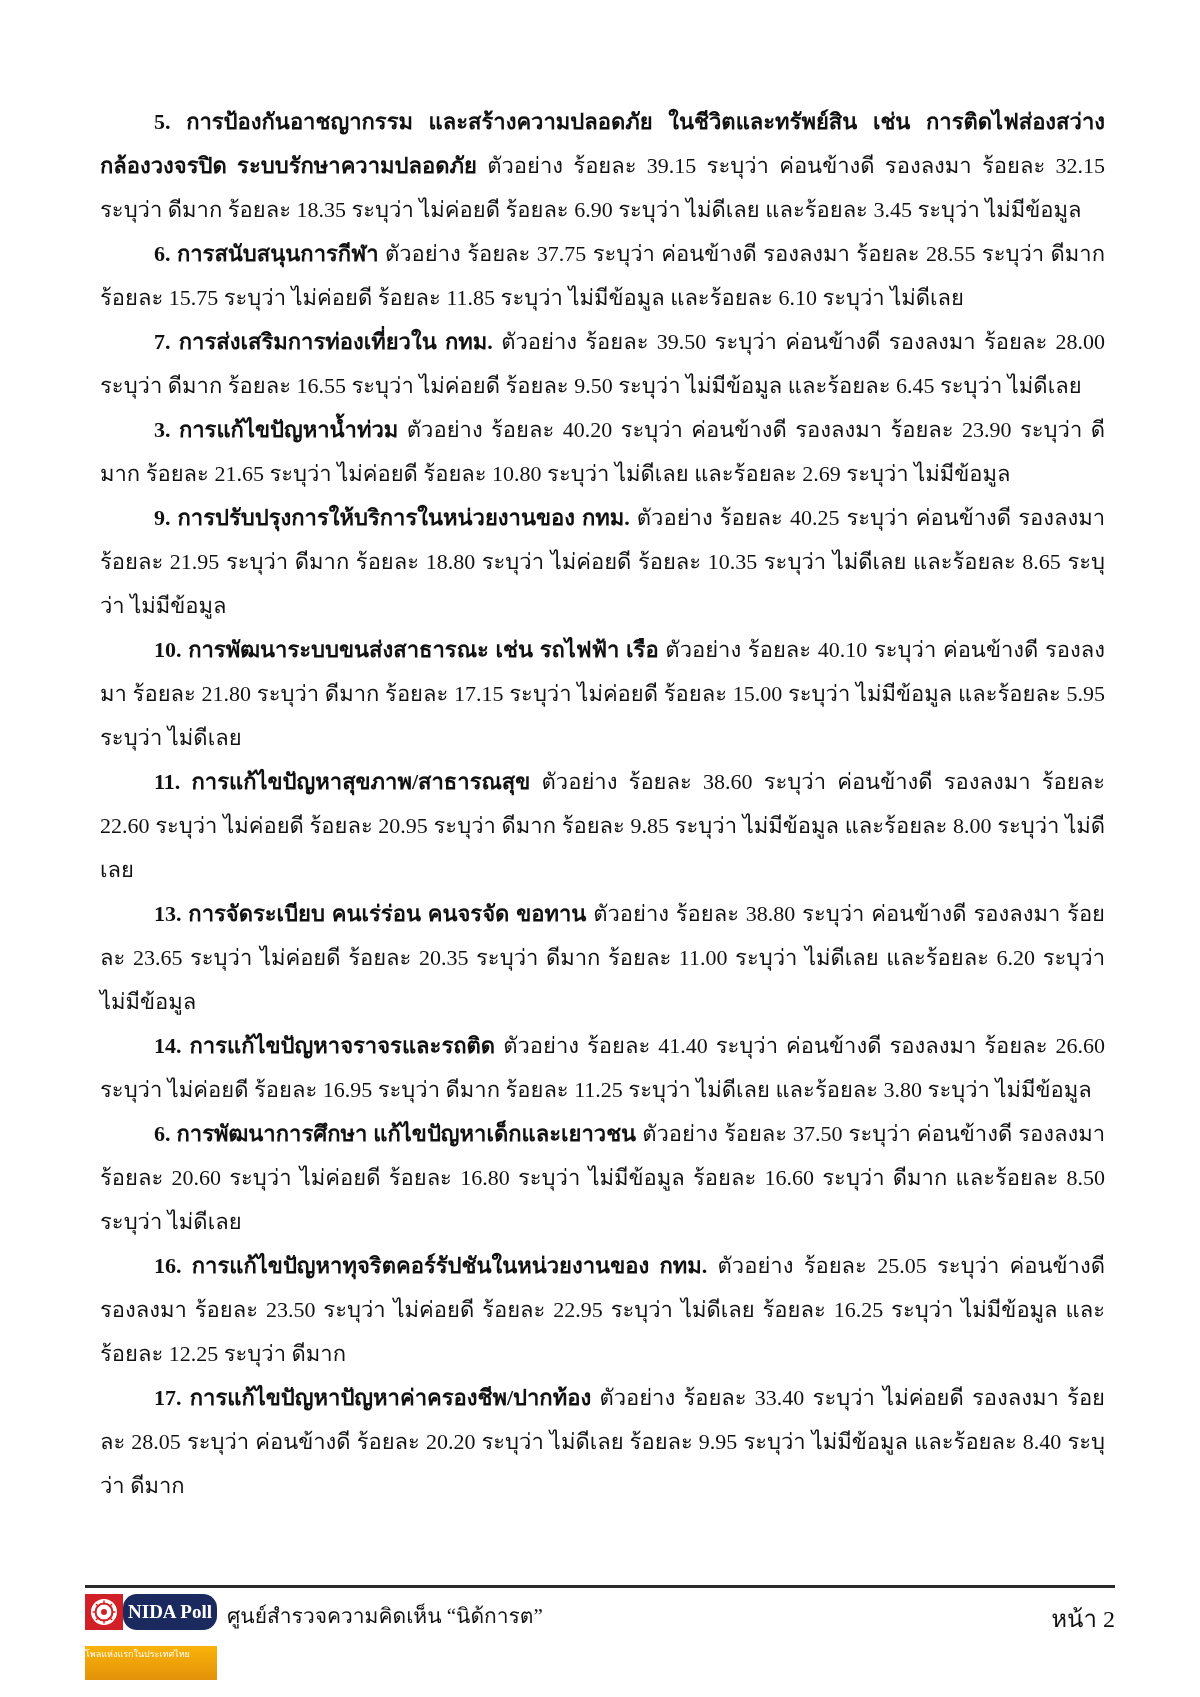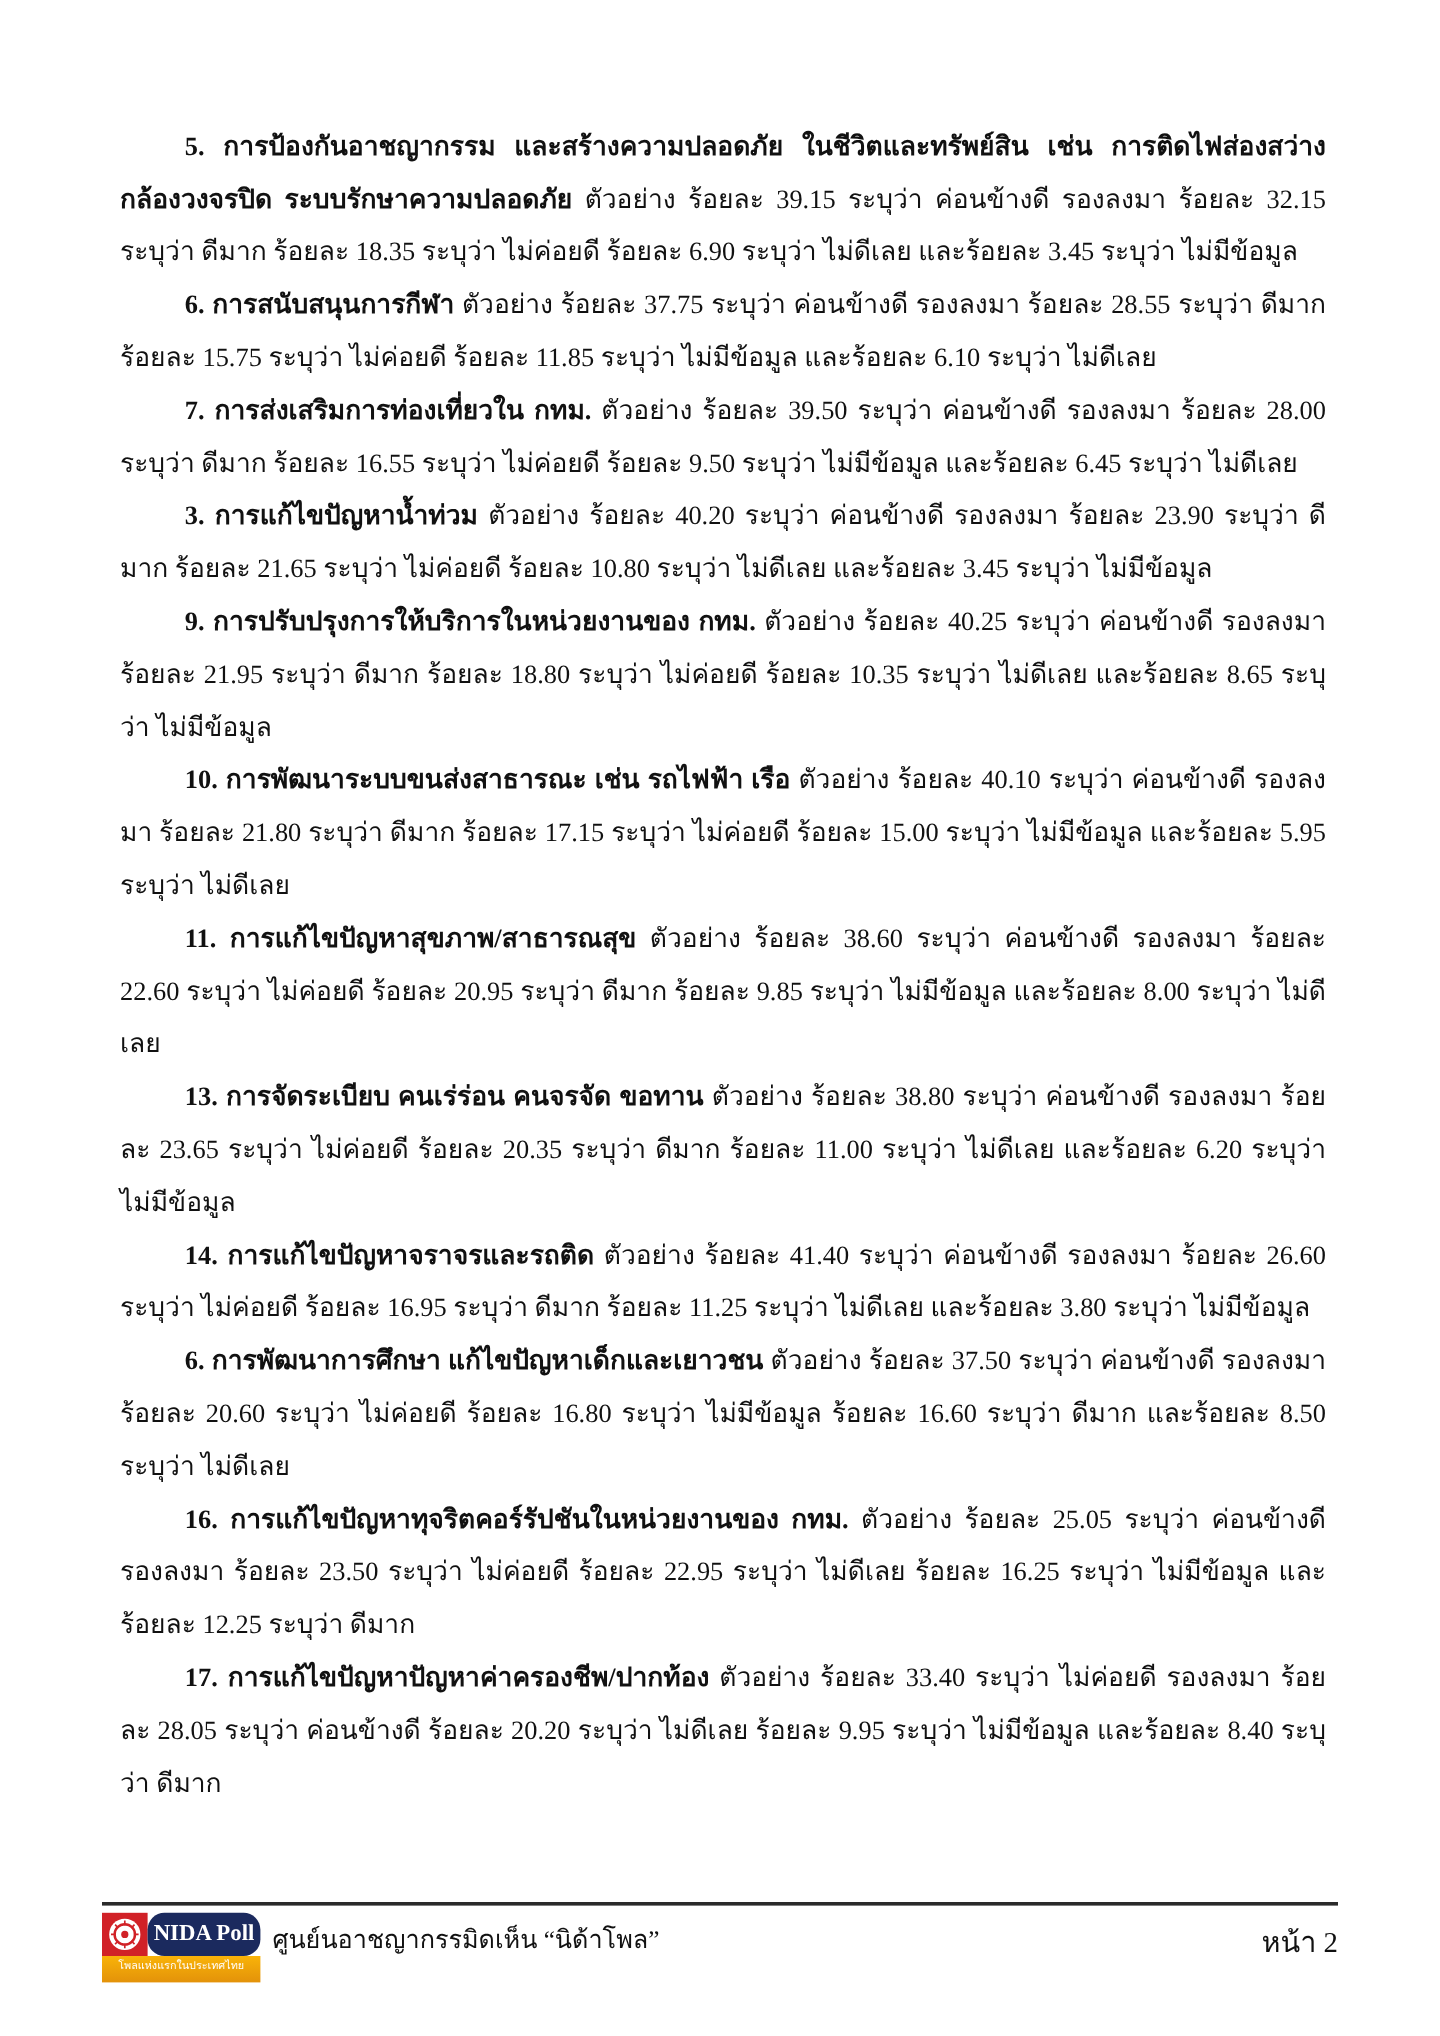--- a/index.html
+++ b/index.html
@@ -57,28 +57,28 @@
     color: #ffffff;
     font-size: 19px;
     font-weight: bold;
     display: flex;
     align-items: center;
     justify-content: center;
     white-space: nowrap;
     border-radius: 14px;
   }
   .logo-strip {
-    height: 22px;
+    height: 34px;
     background: linear-gradient(#f9b308, #e3920a);
     color: #ffffff;
     font-size: 9px;
     line-height: 16px;
-    text-align: center;
     white-space: nowrap;
     overflow: hidden;
+    margin-top: 16px;
   }
   .org-text {
     margin-left: 10px;
     font-size: 21px;
     padding-top: 5px;
     white-space: nowrap;
   }
   .page-num {
     margin-left: auto;
     font-size: 24px;
@@ -91,21 +91,21 @@
 
 <div class="page">
 
   <div class="content">
   <p class="para"><strong class="topic">5. การป้องกันอาชญากรรม และสร้างความปลอดภัย ในชีวิตและทรัพย์สิน เช่น การติดไฟส่องสว่าง กล้องวงจรปิด ระบบรักษาความปลอดภัย</strong> <span class="body">ตัวอย่าง ร้อยละ 39.15 ระบุว่า ค่อนข้างดี รองลงมา ร้อยละ 32.15 ระบุว่า ดีมาก ร้อยละ 18.35 ระบุว่า ไม่ค่อยดี ร้อยละ 6.90 ระบุว่า ไม่ดีเลย และร้อยละ 3.45 ระบุว่า ไม่มีข้อมูล</span></p>
 
   <p class="para"><strong class="topic">6. การสนับสนุนการกีฬา</strong> <span class="body">ตัวอย่าง ร้อยละ 37.75 ระบุว่า ค่อนข้างดี รองลงมา ร้อยละ 28.55 ระบุว่า ดีมาก ร้อยละ 15.75 ระบุว่า ไม่ค่อยดี ร้อยละ 11.85 ระบุว่า ไม่มีข้อมูล และร้อยละ 6.10 ระบุว่า ไม่ดีเลย</span></p>
 
   <p class="para"><strong class="topic">7. การส่งเสริมการท่องเที่ยวใน กทม.</strong> <span class="body">ตัวอย่าง ร้อยละ 39.50 ระบุว่า ค่อนข้างดี รองลงมา ร้อยละ 28.00 ระบุว่า ดีมาก ร้อยละ 16.55 ระบุว่า ไม่ค่อยดี ร้อยละ 9.50 ระบุว่า ไม่มีข้อมูล และร้อยละ 6.45 ระบุว่า ไม่ดีเลย</span></p>
 
-  <p class="para"><strong class="topic">3. การแก้ไขปัญหาน้ำท่วม</strong> <span class="body">ตัวอย่าง ร้อยละ 40.20 ระบุว่า ค่อนข้างดี รองลงมา ร้อยละ 23.90 ระบุว่า ดีมาก ร้อยละ 21.65 ระบุว่า ไม่ค่อยดี ร้อยละ 10.80 ระบุว่า ไม่ดีเลย และร้อยละ 3.45 ระบุว่า ไม่มีข้อมูล</span></p>
+  <p class="para"><strong class="topic">3. การแก้ไขปัญหาน้ำท่วม</strong> <span class="body">ตัวอย่าง ร้อยละ 40.20 ระบุว่า ค่อนข้างดี รองลงมา ร้อยละ 23.90 ระบุว่า ดีมาก ร้อยละ 21.65 ระบุว่า ไม่ค่อยดี ร้อยละ 10.80 ระบุว่า ไม่ดีเลย และร้อยละ 2.69 ระบุว่า ไม่มีข้อมูล</span></p>
 
   <p class="para"><strong class="topic">9. การปรับปรุงการให้บริการในหน่วยงานของ กทม.</strong> <span class="body">ตัวอย่าง ร้อยละ 40.25 ระบุว่า ค่อนข้างดี รองลงมา ร้อยละ 21.95 ระบุว่า ดีมาก ร้อยละ 18.80 ระบุว่า ไม่ค่อยดี ร้อยละ 10.35 ระบุว่า ไม่ดีเลย และร้อยละ 8.65 ระบุว่า ไม่มีข้อมูล</span></p>
 
   <p class="para"><strong class="topic">10. การพัฒนาระบบขนส่งสาธารณะ เช่น รถไฟฟ้า เรือ</strong> <span class="body">ตัวอย่าง ร้อยละ 40.10 ระบุว่า ค่อนข้างดี รองลงมา ร้อยละ 21.80 ระบุว่า ดีมาก ร้อยละ 17.15 ระบุว่า ไม่ค่อยดี ร้อยละ 15.00 ระบุว่า ไม่มีข้อมูล และร้อยละ 5.95 ระบุว่า ไม่ดีเลย</span></p>
 
   <p class="para"><strong class="topic">11. การแก้ไขปัญหาสุขภาพ/สาธารณสุข</strong> <span class="body">ตัวอย่าง ร้อยละ 38.60 ระบุว่า ค่อนข้างดี รองลงมา ร้อยละ 22.60 ระบุว่า ไม่ค่อยดี ร้อยละ 20.95 ระบุว่า ดีมาก ร้อยละ 9.85 ระบุว่า ไม่มีข้อมูล และร้อยละ 8.00 ระบุว่า ไม่ดีเลย</span></p>
 
 
   <p class="para"><strong class="topic">13. การจัดระเบียบ คนเร่ร่อน คนจรจัด ขอทาน</strong> <span class="body">ตัวอย่าง ร้อยละ 38.80 ระบุว่า ค่อนข้างดี รองลงมา ร้อยละ 23.65 ระบุว่า ไม่ค่อยดี ร้อยละ 20.35 ระบุว่า ดีมาก ร้อยละ 11.00 ระบุว่า ไม่ดีเลย และร้อยละ 6.20 ระบุว่า ไม่มีข้อมูล</span></p>
 
@@ -137,17 +137,17 @@
               <line x1="20.3" y1="20.3" x2="23.1" y2="23.1"></line>
               <line x1="23.1" y1="6.9" x2="20.3" y2="9.7"></line>
               <line x1="9.7" y1="20.3" x2="6.9" y2="23.1"></line>
             </g>
           </svg>
         </div>
         <div class="logo-navy">NIDA Poll</div>
       </div>
       <div class="logo-strip">โพลแห่งแรกในประเทศไทย</div>
     </div>
-    <div class="org-text">ศูนย์นอาชญากรรมิดเห็น “นิด้าโพล”</div>
+    <div class="org-text">ศูนย์สำรวจความคิดเห็น “นิด้การต”</div>
     <div class="page-num">หน้า 2</div>
   </div>
 
 </div>
 
 </body></html>

